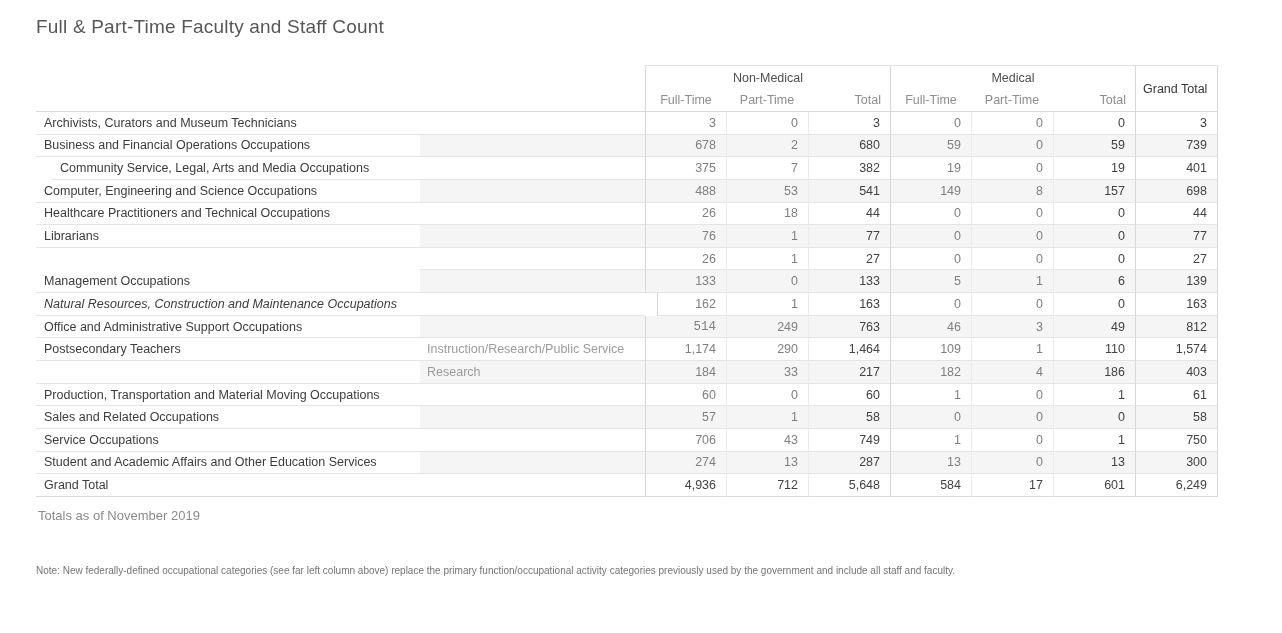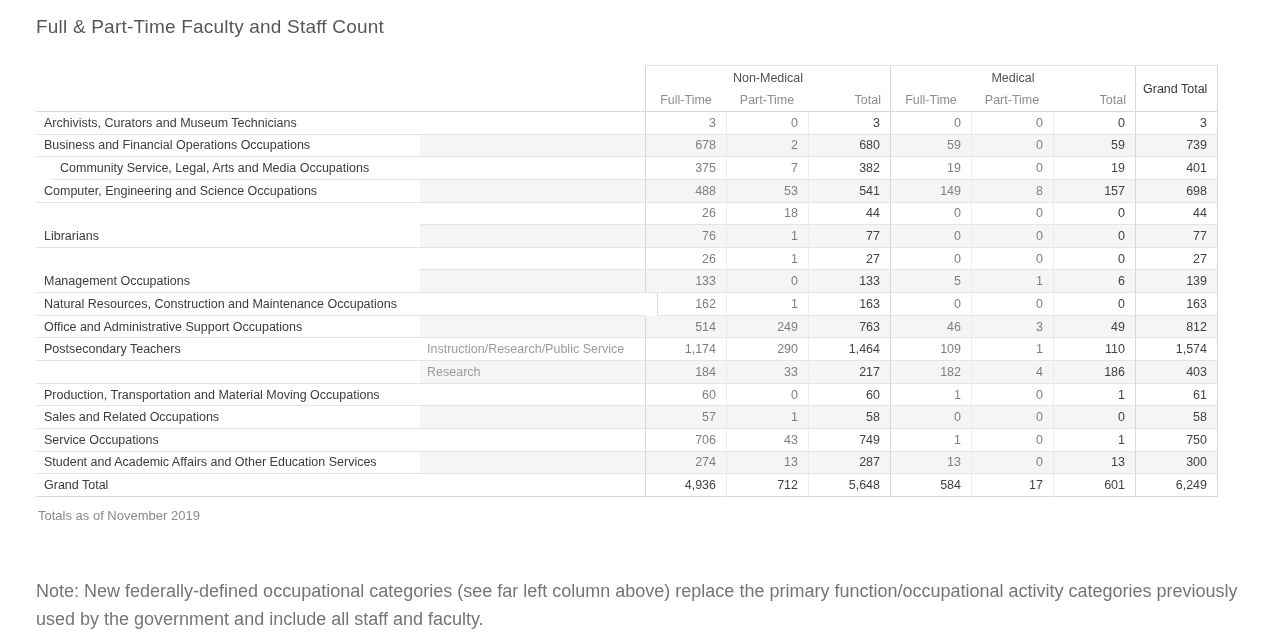--- a/index.html
+++ b/index.html
@@ -96,23 +96,23 @@
   .caption {
     position: absolute;
     left: 38px;
     top: 508px;
     font-size: 13px;
     color: #8a8a8a;
   }
   .note {
     position: absolute;
     left: 36px;
-    top: 578px;
+    top: 563px;
     width: 1206px;
-    font-size: 18px;
+    font-size: 10px;
     color: #757575;
     line-height: 1.55;
     white-space: normal;
   }
 </style>
 </head>
 <body>
 
 <div class="page">
 
@@ -159,20 +159,21 @@
       <div class="cell val vl-major vr-major tcol" style="grid-area: 5 / 9;">401</div>
       <div class="cell cat" style="grid-area: 6 / 1;">Computer, Engineering and Science Occupations</div>
       <div class="cell sub band" style="grid-area: 6 / 2;"></div>
       <div class="cell val vl-major band" style="grid-area: 6 / 3;">488</div>
       <div class="cell val vl-minor band" style="grid-area: 6 / 4;">53</div>
       <div class="cell val vl-minor tcol band" style="grid-area: 6 / 5;">541</div>
       <div class="cell val vl-major band" style="grid-area: 6 / 6;">149</div>
       <div class="cell val vl-minor band" style="grid-area: 6 / 7;">8</div>
       <div class="cell val vl-minor tcol band" style="grid-area: 6 / 8;">157</div>
       <div class="cell val vl-major vr-major tcol band" style="grid-area: 6 / 9;">698</div>
+      <div class="cell cat" style="grid-area: 7 / 1;">Healthcare Practitioners and Technical Occupations</div>
       <div class="cell sub" style="grid-area: 7 / 2;"></div>
       <div class="cell val vl-major" style="grid-area: 7 / 3;">26</div>
       <div class="cell val vl-minor" style="grid-area: 7 / 4;">18</div>
       <div class="cell val vl-minor tcol" style="grid-area: 7 / 5;">44</div>
       <div class="cell val vl-major" style="grid-area: 7 / 6;">0</div>
       <div class="cell val vl-minor" style="grid-area: 7 / 7;">0</div>
       <div class="cell val vl-minor tcol" style="grid-area: 7 / 8;">0</div>
       <div class="cell val vl-major vr-major tcol" style="grid-area: 7 / 9;">44</div>
       <div class="cell cat" style="grid-area: 8 / 1;">Librarians</div>
       <div class="cell sub band" style="grid-area: 8 / 2;"></div>
@@ -193,32 +194,32 @@
       <div class="cell val vl-major vr-major tcol" style="grid-area: 9 / 9;">27</div>
       <div class="cell cat" style="grid-area: 10 / 1;">Management Occupations</div>
       <div class="cell sub band" style="grid-area: 10 / 2;"></div>
       <div class="cell val vl-major band" style="grid-area: 10 / 3;">133</div>
       <div class="cell val vl-minor band" style="grid-area: 10 / 4;">0</div>
       <div class="cell val vl-minor tcol band" style="grid-area: 10 / 5;">133</div>
       <div class="cell val vl-major band" style="grid-area: 10 / 6;">5</div>
       <div class="cell val vl-minor band" style="grid-area: 10 / 7;">1</div>
       <div class="cell val vl-minor tcol band" style="grid-area: 10 / 8;">6</div>
       <div class="cell val vl-major vr-major tcol band" style="grid-area: 10 / 9;">139</div>
-      <div class="cell cat" style="grid-area: 11 / 1;">Natural Resources, Construction and Maintenance Occupations</div>
+      <div class="cell cat" style="grid-area: 11 / 1; font-style: italic;">Natural Resources, Construction and Maintenance Occupations</div>
       <div class="cell sub" style="grid-area: 11 / 2;"></div>
       <div class="cell val vl-major" style="grid-area: 11 / 3; margin-left: 12px;">162</div>
       <div class="cell val vl-minor" style="grid-area: 11 / 4;">1</div>
       <div class="cell val vl-minor tcol" style="grid-area: 11 / 5;">163</div>
       <div class="cell val vl-major" style="grid-area: 11 / 6;">0</div>
       <div class="cell val vl-minor" style="grid-area: 11 / 7;">0</div>
       <div class="cell val vl-minor tcol" style="grid-area: 11 / 8;">0</div>
       <div class="cell val vl-major vr-major tcol" style="grid-area: 11 / 9;">163</div>
       <div class="cell cat" style="grid-area: 12 / 1;">Office and Administrative Support Occupations</div>
       <div class="cell sub band" style="grid-area: 12 / 2;"></div>
-      <div class="cell val vl-major band" style="grid-area: 12 / 3;">514</div>
+      <div class="cell val vl-major band" style="grid-area: 12 / 3; font-family: Liberation Mono, monospace;">514</div>
       <div class="cell val vl-minor band" style="grid-area: 12 / 4;">249</div>
       <div class="cell val vl-minor tcol band" style="grid-area: 12 / 5;">763</div>
       <div class="cell val vl-major band" style="grid-area: 12 / 6;">46</div>
       <div class="cell val vl-minor band" style="grid-area: 12 / 7;">3</div>
       <div class="cell val vl-minor tcol band" style="grid-area: 12 / 8;">49</div>
       <div class="cell val vl-major vr-major tcol band" style="grid-area: 12 / 9;">812</div>
       <div class="cell cat" style="grid-area: 13 / 1;">Postsecondary Teachers</div>
       <div class="cell sub" style="grid-area: 13 / 2;">Instruction/Research/Public Service</div>
       <div class="cell val vl-major" style="grid-area: 13 / 3;">1,174</div>
       <div class="cell val vl-minor" style="grid-area: 13 / 4; padding-left: 20px;">290</div>

